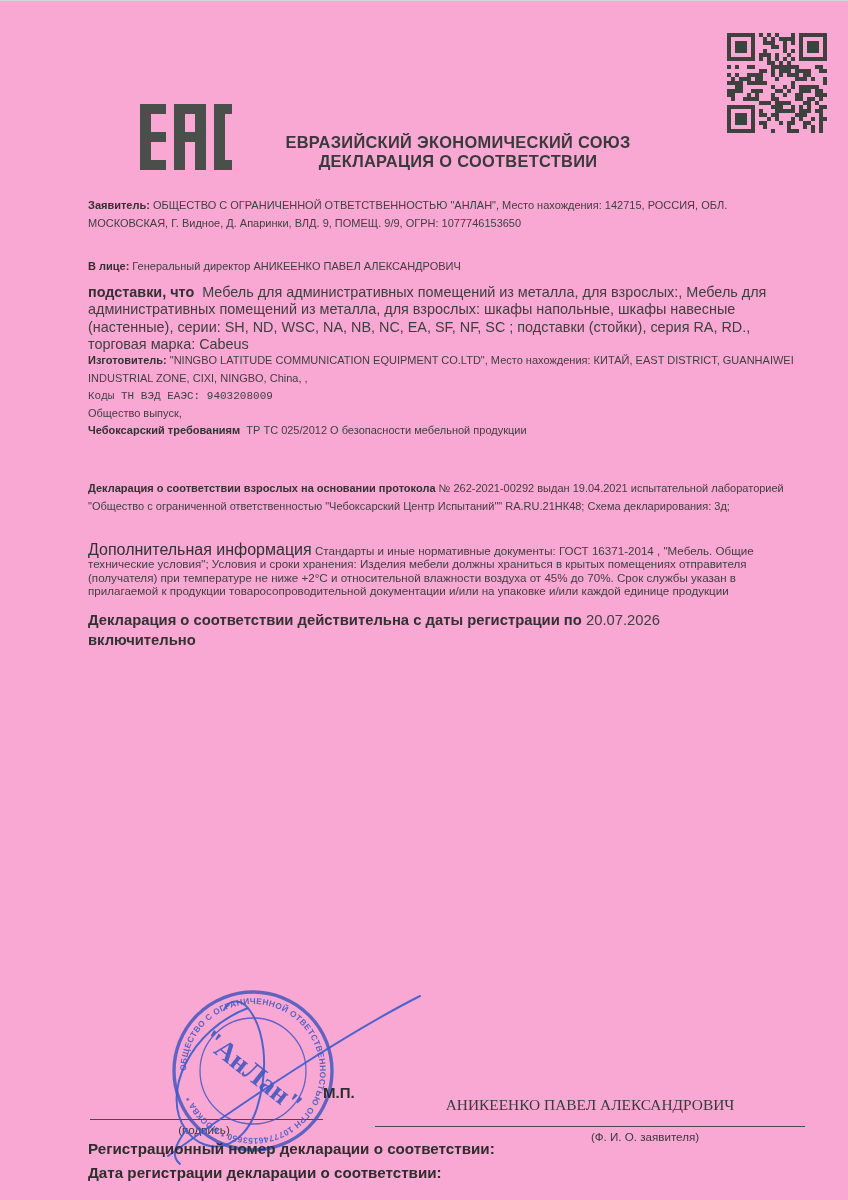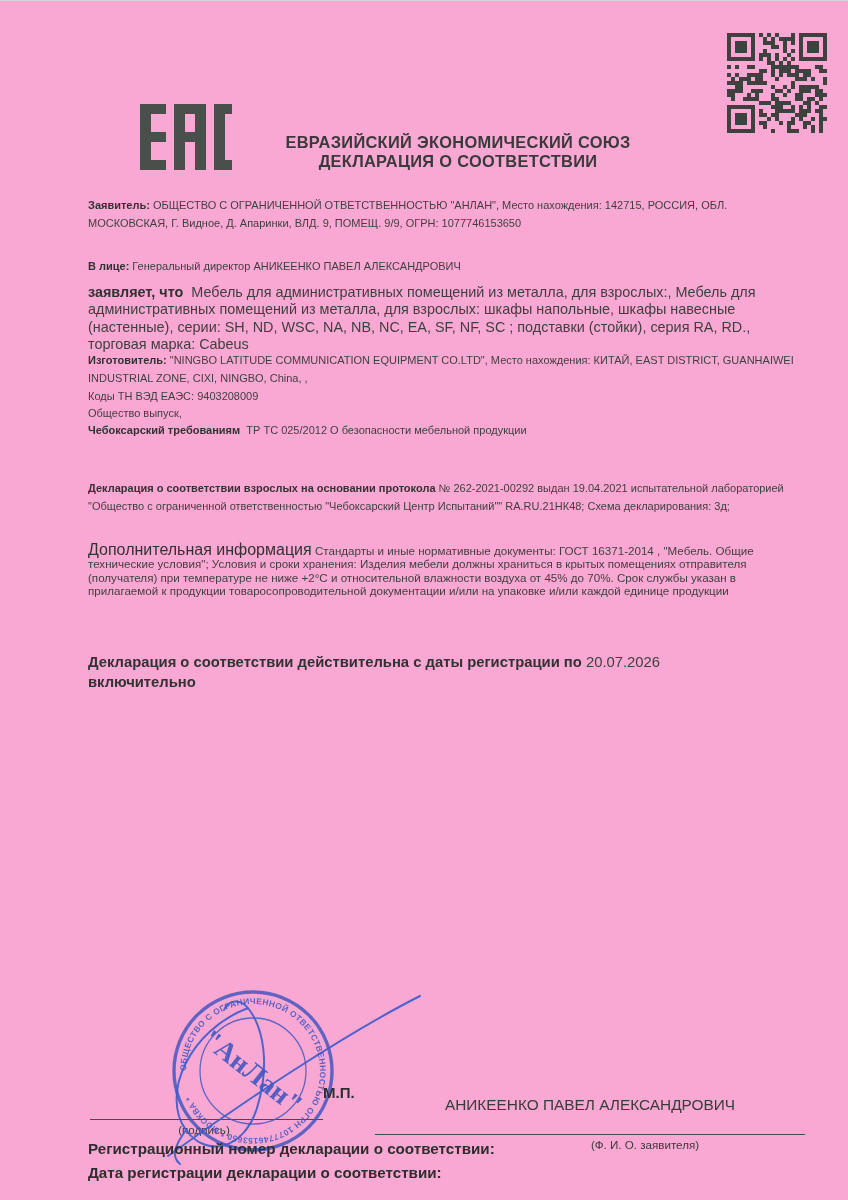--- a/index.html
+++ b/index.html
@@ -22,28 +22,28 @@
   }
   .lbl{font-weight:bold;color:#323232;}
   .titles{
     position:absolute;left:96px;top:132px;width:724px;
     text-align:center;font-weight:bold;color:#3a3a3a;
     font-size:16.4px;letter-spacing:.3px;
   }
   .titles .t2{margin-top:0;}
   .small-text{font-size:11.6px;line-height:13.4px;}
   .small-lbl{font-size:16px;font-weight:normal;color:#323232;text-align:center;}
-  .validity{font-weight:bold;font-size:14.8px;line-height:19.5px;color:#323232;margin-top:42px;}
+  .validity{font-weight:bold;font-size:14.8px;line-height:19.5px;color:#323232;}
   .validity .date{font-weight:normal;color:#3f3f3f;}
   .validity .suffix{display:block;}
   .sigline{position:absolute;border-top:1.6px solid #4a4a4a;height:0;}
   .caption{position:absolute;font-size:11.6px;color:#3a3a3a;text-align:center;}
   .mp{position:absolute;left:323px;top:1083px;font-weight:bold;font-size:15px;color:#2e2e2e;}
   .name-block{position:absolute;left:375px;top:1095px;width:430px;text-align:center;}
-  .name-block .name{font-size:15.4px;color:#3a3a3a;padding-bottom:20px;border-bottom:1.6px solid #4a4a4a;}
+  .name-block .name{font-size:15.4px;color:#3a3a3a;padding-bottom:12px;border-bottom:1.6px solid #4a4a4a;font-family:Liberation Serif, serif;}
   .name-block .ncap{font-size:11.6px;color:#3a3a3a;margin-top:3px;position:relative;left:55px;}
   .footrow{position:absolute;left:88px;width:740px;display:flex;font-size:15.2px;flex-direction:column;}
   .footrow .flab{font-weight:bold;color:#2e2e2e;flex:0 0 450px;}
   .footrow .fval{color:#3f3f3f;}
   .stamp-svg,.sig-svg{position:absolute;}
   .qr{position:absolute;left:727px;top:30px;width:100px;height:104px;}
   .eac{position:absolute;left:140px;top:103px;width:92px;height:66px;}
 </style>
 </head>
 <body>
@@ -387,30 +387,30 @@
     <span class="lbl">Заявитель:</span>
     <span>ОБЩЕСТВО С ОГРАНИЧЕННОЙ ОТВЕТСТВЕННОСТЬЮ "АНЛАН", Место нахождения: 142715, РОССИЯ, ОБЛ. МОСКОВСКАЯ, Г. Видное, Д. Апаринки, ВЛД. 9, ПОМЕЩ. 9/9, ОГРН: 1077746153650</span>
   </p>
 
   <p class="para" style="top:257px;">
     <span class="lbl">В лице:</span>
     <span>Генеральный директор АНИКЕЕНКО ПАВЕЛ АЛЕКСАНДРОВИЧ</span>
   </p>
 
   <p class="para" style="top:283px;line-height:17.4px;font-size:14.4px;">
-    <span class="lbl">заявляет, что</span>&nbsp;
+    <span class="lbl">подставки, что</span>&nbsp;
     <span>Мебель для административных помещений из металла, для взрослых:, Мебель для административных помещений из металла, для взрослых: шкафы напольные, шкафы навесные (настенные), серии: SH, ND, WSC, NA, NB, NC, EA, SF, NF, SC ; подставки (стойки), серия RA, RD., торговая марка: Cabeus</span>
   </p>
 
   <p class="para" style="top:351px;">
     <span class="lbl">Изготовитель:</span>
     <span>"NINGBO LATITUDE COMMUNICATION EQUIPMENT CO.LTD", Место нахождения: КИТАЙ, EAST DISTRICT, GUANHAIWEI INDUSTRIAL ZONE, CIXI, NINGBO, China, ,</span>
   </p>
 
-  <p class="para" style="top:387px;">Коды ТН ВЭД ЕАЭС: 9403208009</p>
+  <p class="para" style="top:387px;font-family:Liberation Mono, monospace;">Коды ТН ВЭД ЕАЭС: 9403208009</p>
   <p class="para" style="top:404px;">Общество выпуск,</p>
 
   <p class="para" style="top:421px;">
     <span class="lbl">Чебоксарский требованиям</span>&nbsp;
     <span>ТР ТС 025/2012 О безопасности мебельной продукции</span>
   </p>
 
   <p class="para" style="top:479px;">
     <span class="lbl">Декларация о соответствии взрослых на основании протокола</span>
     <span>№ 262-2021-00292 выдан 19.04.2021  испытательной лабораторией "Общество с ограниченной ответственностью "Чебоксарский Центр Испытаний"" RA.RU.21НК48; Схема декларирования: 3д;</span>

